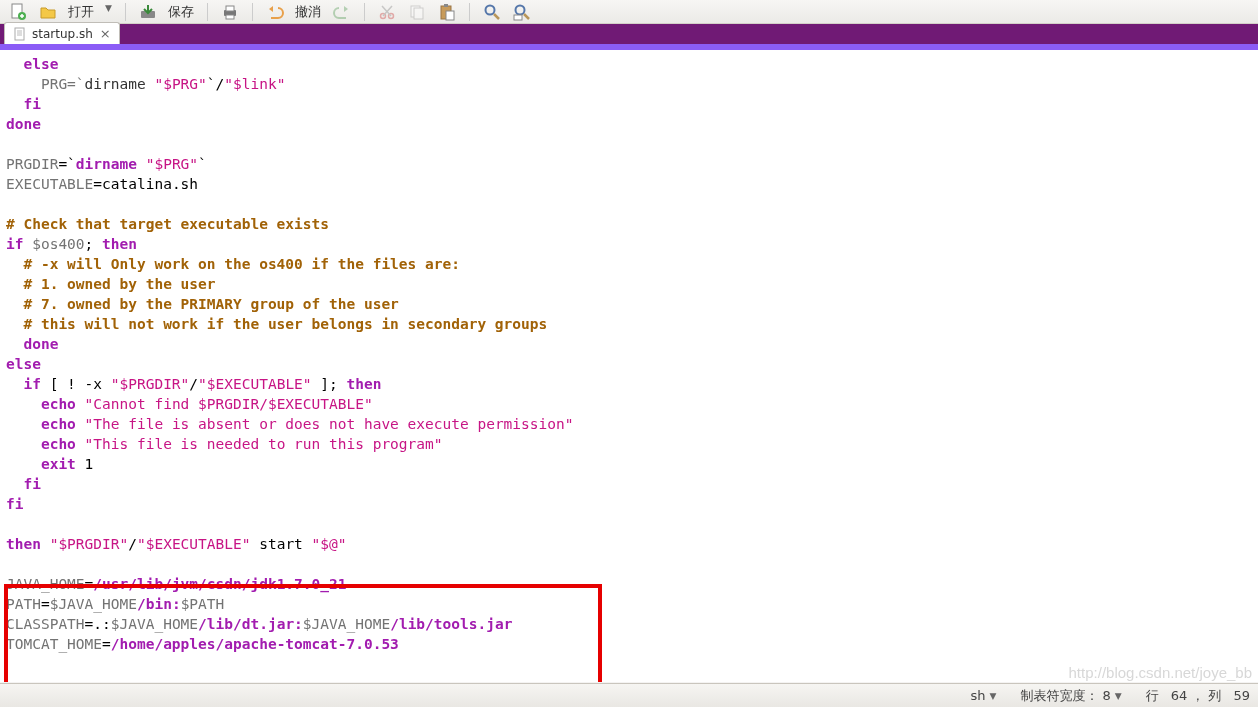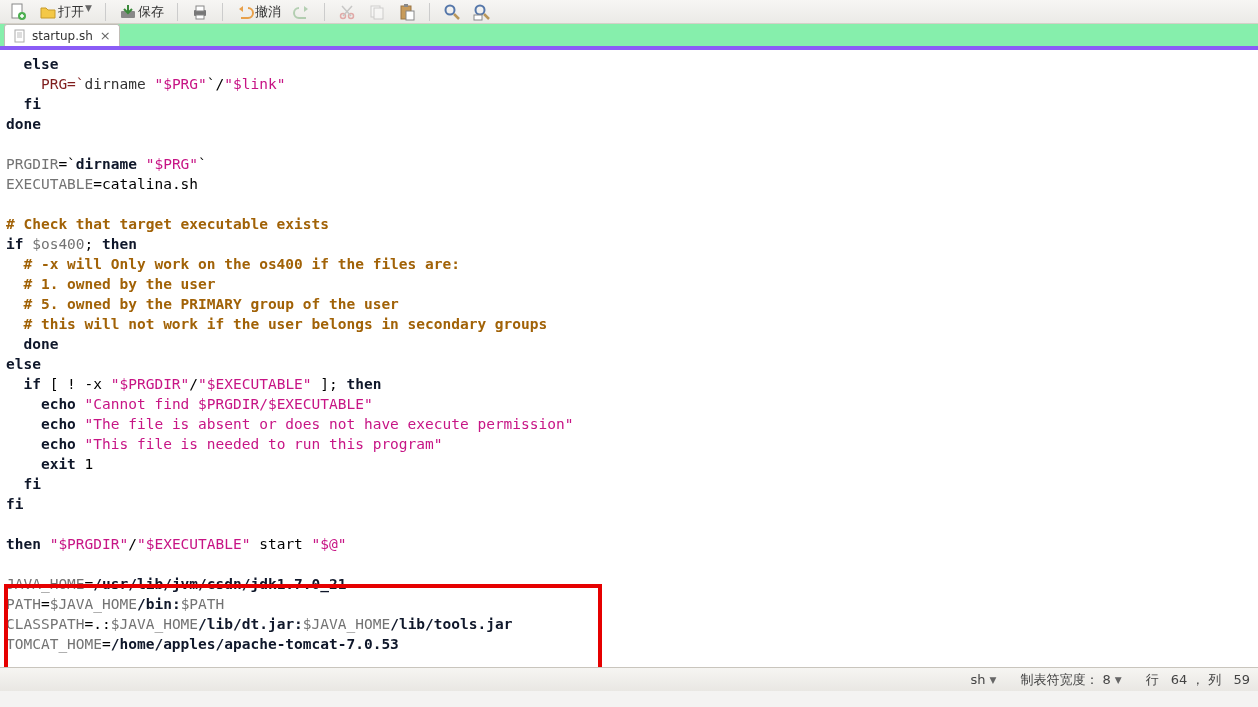--- a/index.html
+++ b/index.html
@@ -23,33 +23,33 @@
 }
 .toolbar-sep {
   width: 1px;
   height: 18px;
   background: #ccc;
   margin: 0 4px;
 }
 .toolbar-btn {
   display: flex;
   align-items: flex-start;
-  gap: 1px;
+  gap: 11px;
   padding: 1px 3px;
   cursor: pointer;
   border-radius: 2px;
 }
 .toolbar-label {
   color: #333;
   font-size: 13px;
 }
 .tabbar {
   height: 26px;
-  background: #86efac;
-  border-bottom: 4px solid #8b5cf6;
+  background: #701a75;
+  border-bottom: 6px solid #8b5cf6;
   display: flex;
   align-items: flex-end;
   padding: 0 4px;
 }
 .tab {
   background: #fff;
   border: 1px solid #c0bdb7;
   border-bottom: none;
   border-radius: 3px 3px 0 0;
   padding: 3px 8px;
@@ -77,39 +77,39 @@
   background: #fff;
   height: 632px;
   overflow: auto;
   padding: 4px 6px;
   font-family: "DejaVu Sans Mono", Consolas, monospace;
   font-size: 14.5px;
   line-height: 20px;
   position: relative;
 }
 .code { white-space: pre; }
-.kw { color: #0f172a; font-weight: bold; }
+.kw { color: #a21caf; font-weight: bold; }
 .var { color: #737373; }
 .str { color: #c71585; }
 .cmt { color: #a16207; font-weight: bold; }
-.cmd { color: #7f1d1d; }
+.cmd { color: #737373; }
 .highlight-box {
   position: absolute;
   border: 4px solid #e60000;
   left: 4px;
   top: 534px;
   width: 598px;
   height: 102px;
   pointer-events: none;
 }
 .statusbar {
   position: absolute;
   left: 0;
   right: 0;
-  bottom: 16px;
+  bottom: 0;
   height: 24px;
   background: linear-gradient(#f6f5f2, #e9e7e3);
   border-top: 1px solid #c9c5bd;
   display: flex;
   align-items: center;
   justify-content: flex-end;
   gap: 24px;
   padding: 0 8px;
   font-size: 13px;
   color: #444;
@@ -238,21 +238,21 @@
 <span class="kw">  fi</span>
 <span class="kw">done</span>
 
 <span class="var">PRGDIR</span><span>=`</span><span class="kw">dirname</span><span> </span><span class="str">"$PRG"</span><span>`</span>
 <span class="var">EXECUTABLE</span><span>=catalina.sh</span>
 
 <span class="cmt"># Check that target executable exists</span>
 <span class="kw">if</span><span> </span><span class="var">$os400</span><span>; </span><span class="kw">then</span>
 <span class="cmt">  # -x will Only work on the os400 if the files are:</span>
 <span class="cmt">  # 1. owned by the user</span>
-<span class="cmt">  # 5. owned by the PRIMARY group of the user</span>
+<span class="cmt">  # 7. owned by the PRIMARY group of the user</span>
 <span class="cmt">  # this will not work if the user belongs in secondary groups</span>
 <span class="kw">  done</span>
 <span class="kw">else</span>
 <span class="kw">  if</span><span> [ ! -x </span><span class="str">"$PRGDIR"</span><span>/</span><span class="str">"$EXECUTABLE"</span><span> ]; </span><span class="kw">then</span>
 <span class="kw">    echo</span><span> </span><span class="str">"Cannot find $PRGDIR/$EXECUTABLE"</span>
 <span class="kw">    echo</span><span> </span><span class="str">"The file is absent or does not have execute permission"</span>
 <span class="kw">    echo</span><span> </span><span class="str">"This file is needed to run this program"</span>
 <span class="kw">    exit</span><span> 1</span>
 <span class="kw">  fi</span>
 <span class="kw">fi</span>

